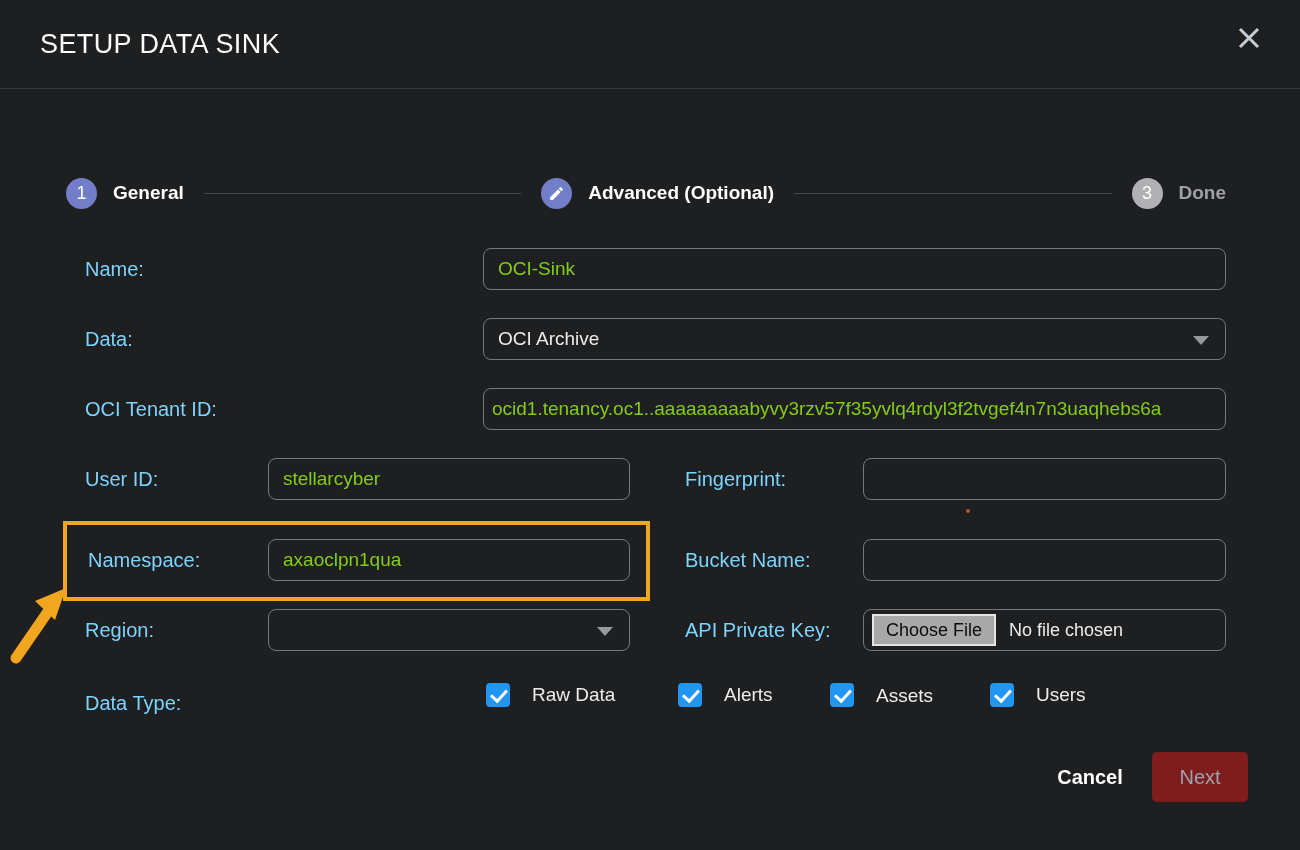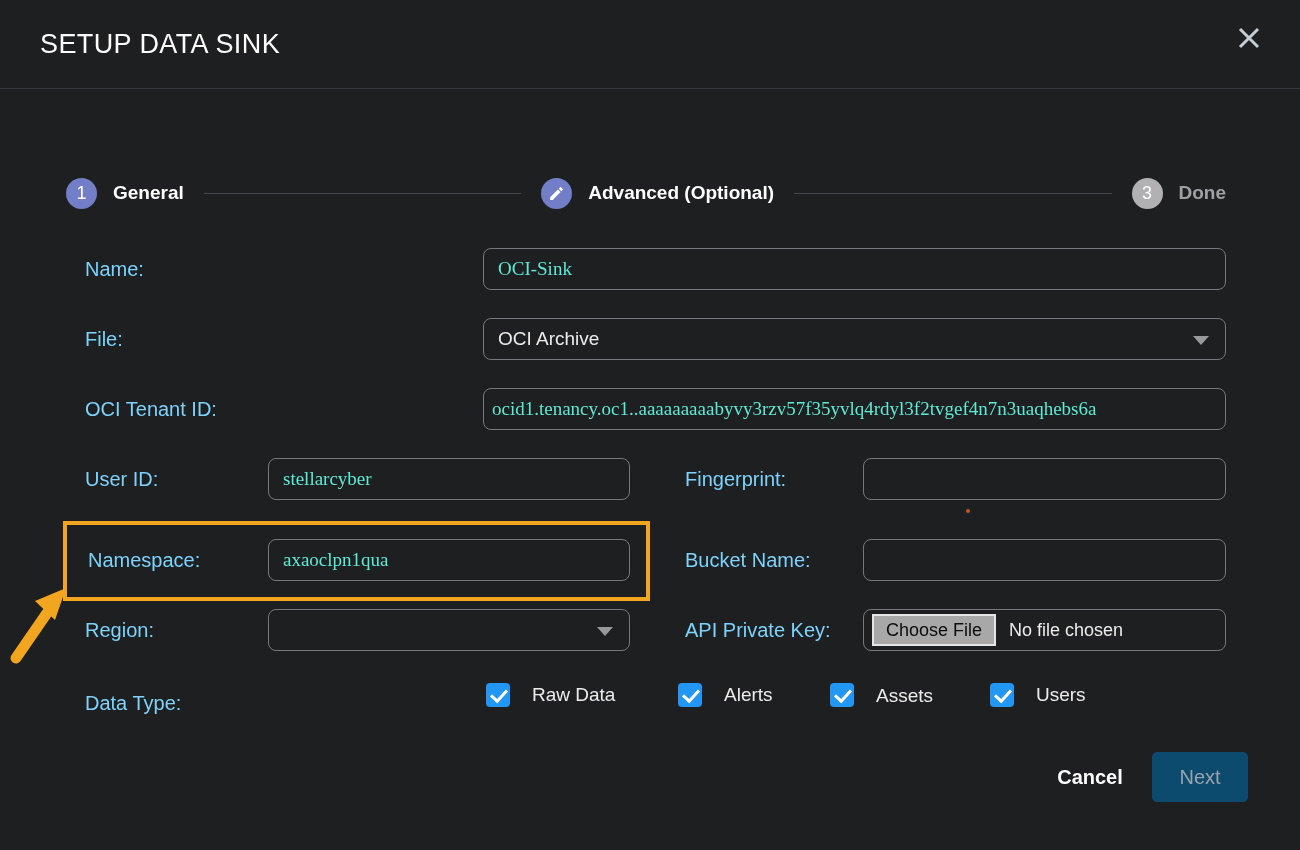--- a/index.html
+++ b/index.html
@@ -25,21 +25,21 @@
   .step.inactive .step-circle { background:#b1b1b4; }
   .step-label { font-size:19px; font-weight:700; color:#fff; white-space:nowrap; }
   .step.inactive .step-label { color:#9fa0a3; }
   .step-line { flex:1; height:1px; background:#47484b; margin:0 20px; }
   .pencil { width:17px; height:17px; display:block; }
 
   
   .flabel { position:absolute; height:42px; line-height:42px; font-size:20px; color:#7dd3fc; white-space:nowrap; }
   .finput {
     position:absolute; height:42px; background:transparent; border:1px solid #76787b; border-radius:8px;
-    color:#5eead4; font-size:19px; padding:0 14px; font-family:Liberation Serif, serif; outline:none; white-space:nowrap;
+    color:#84cc16; font-size:19px; padding:0 14px; font-family:Liberation Sans, sans-serif; outline:none; white-space:nowrap;
   }
   .fselect {
     position:absolute; height:42px; border:1px solid #76787b; border-radius:8px; background:transparent;
     display:flex; align-items:center; padding:0 44px 0 14px; font-size:19px; color:#ececec; cursor:pointer;
   }
   .caret { position:absolute; right:16px; top:17px; width:0; height:0;
            border-left:8px solid transparent; border-right:8px solid transparent; border-top:9px solid #97999c; }
 
   
   .l-name   { left:85px;  top:248px; }  .i-name   { left:483px; top:248px; width:743px; }
@@ -66,21 +66,21 @@
   .cb { width:24px; height:24px; border-radius:4px; background:#2196F3; position:relative; flex:none; }
   .cb::after { content:""; position:absolute; left:8px; top:3px; width:7px; height:13px;
                border-right:3px solid #fff; border-bottom:3px solid #fff; transform:rotate(42deg); }
   .cblabel { font-size:19px; color:#ececec; white-space:nowrap; }
 
   
   .cancel-btn { position:absolute; left:1038px; top:752px; width:104px; height:50px; line-height:50px;
                 text-align:center; background:none; border:none; color:#fff; font-size:20px; font-weight:700;
                 font-family:Liberation Sans, sans-serif; cursor:pointer; }
   .next-btn { position:absolute; left:1152px; top:752px; width:96px; height:50px; border-radius:5px;
-              background:#0c4a6e; border:none; color:#99A4AF; font-size:20px; font-family:inherit; cursor:pointer; }
+              background:#7f1d1d; border:none; color:#99A4AF; font-size:20px; font-family:inherit; cursor:pointer; }
 
   
   .hl-box { position:absolute; left:63px; top:521px; width:587px; height:80px;
             border:4px solid #F2A51E; pointer-events:none; }
   .arrow-svg { position:absolute; left:2px; top:576px; pointer-events:none; }
   .stray-dot { position:absolute; left:966px; top:509px; width:4px; height:4px;
                border-radius:50%; background:#c2571f; }
 </style>
 </head>
 <body>
@@ -115,21 +115,21 @@
     <div class="step-line"></div>
     <div class="step inactive">
       <span class="step-circle">3</span>
       <span class="step-label">Done</span>
     </div>
   </div>
 
   <div class="flabel l-name">Name:</div>
   <input class="finput i-name" value="OCI-Sink" style="">
 
-  <div class="flabel l-type">File:</div>
+  <div class="flabel l-type">Data:</div>
   <div class="fselect s-type">
     <span>OCI Archive</span>
     <span class="caret"></span>
   </div>
 
   <div class="flabel l-tenant">OCI Tenant ID:</div>
   <input class="finput i-tenant" value="ocid1.tenancy.oc1..aaaaaaaaabyvy3rzv57f35yvlq4rdyl3f2tvgef4n7n3uaqhebs6a" style="">
 
   <div class="flabel l-user">User ID:</div>
   <input class="finput i-user" value="stellarcyber" style="">

